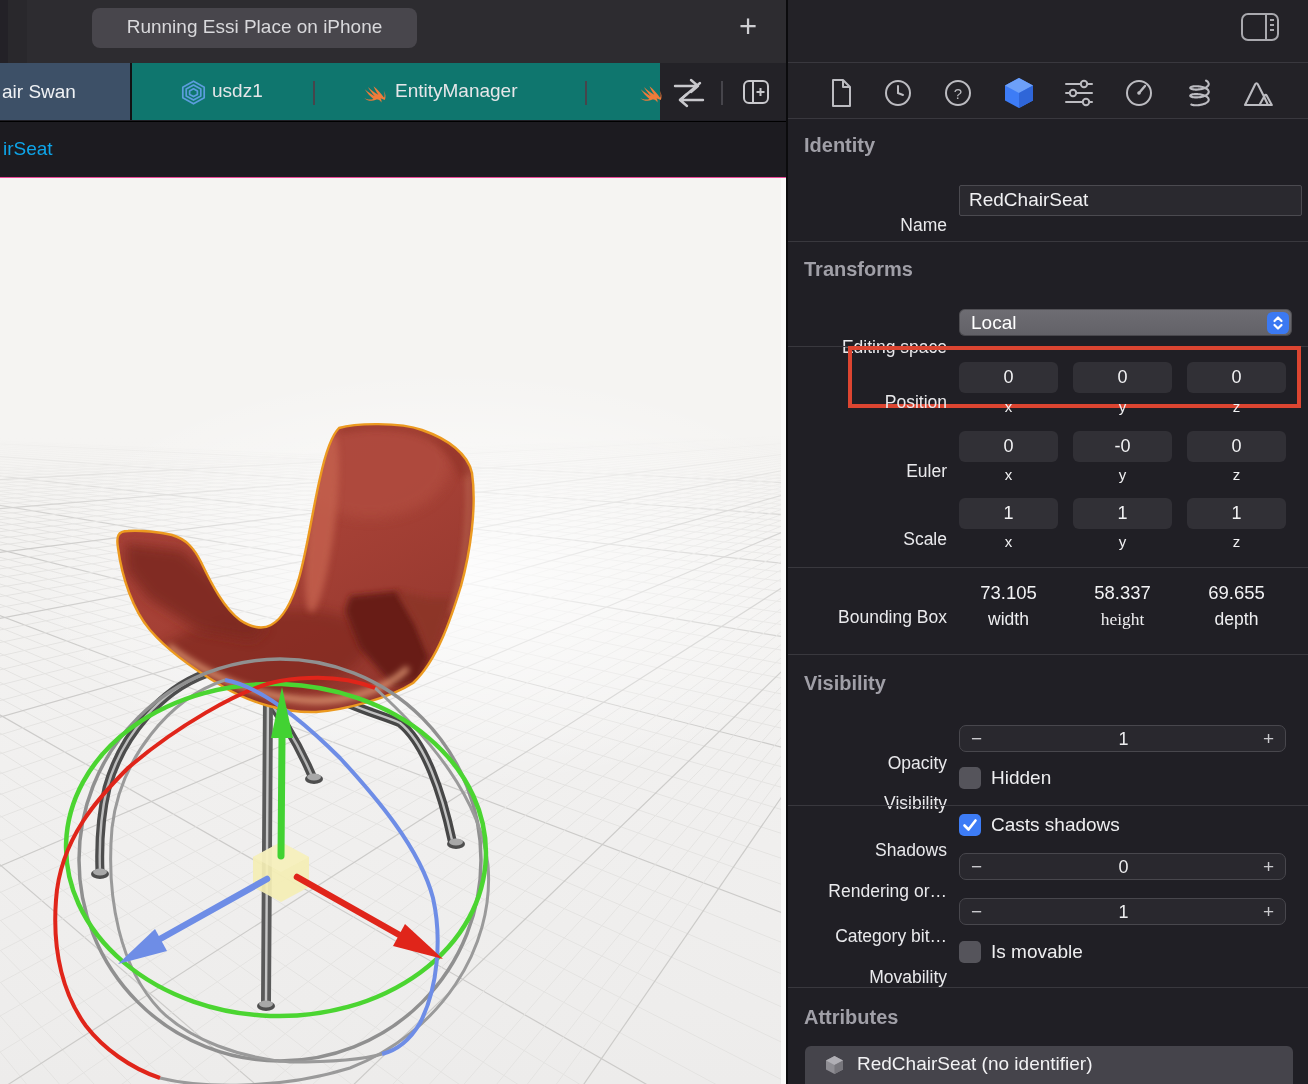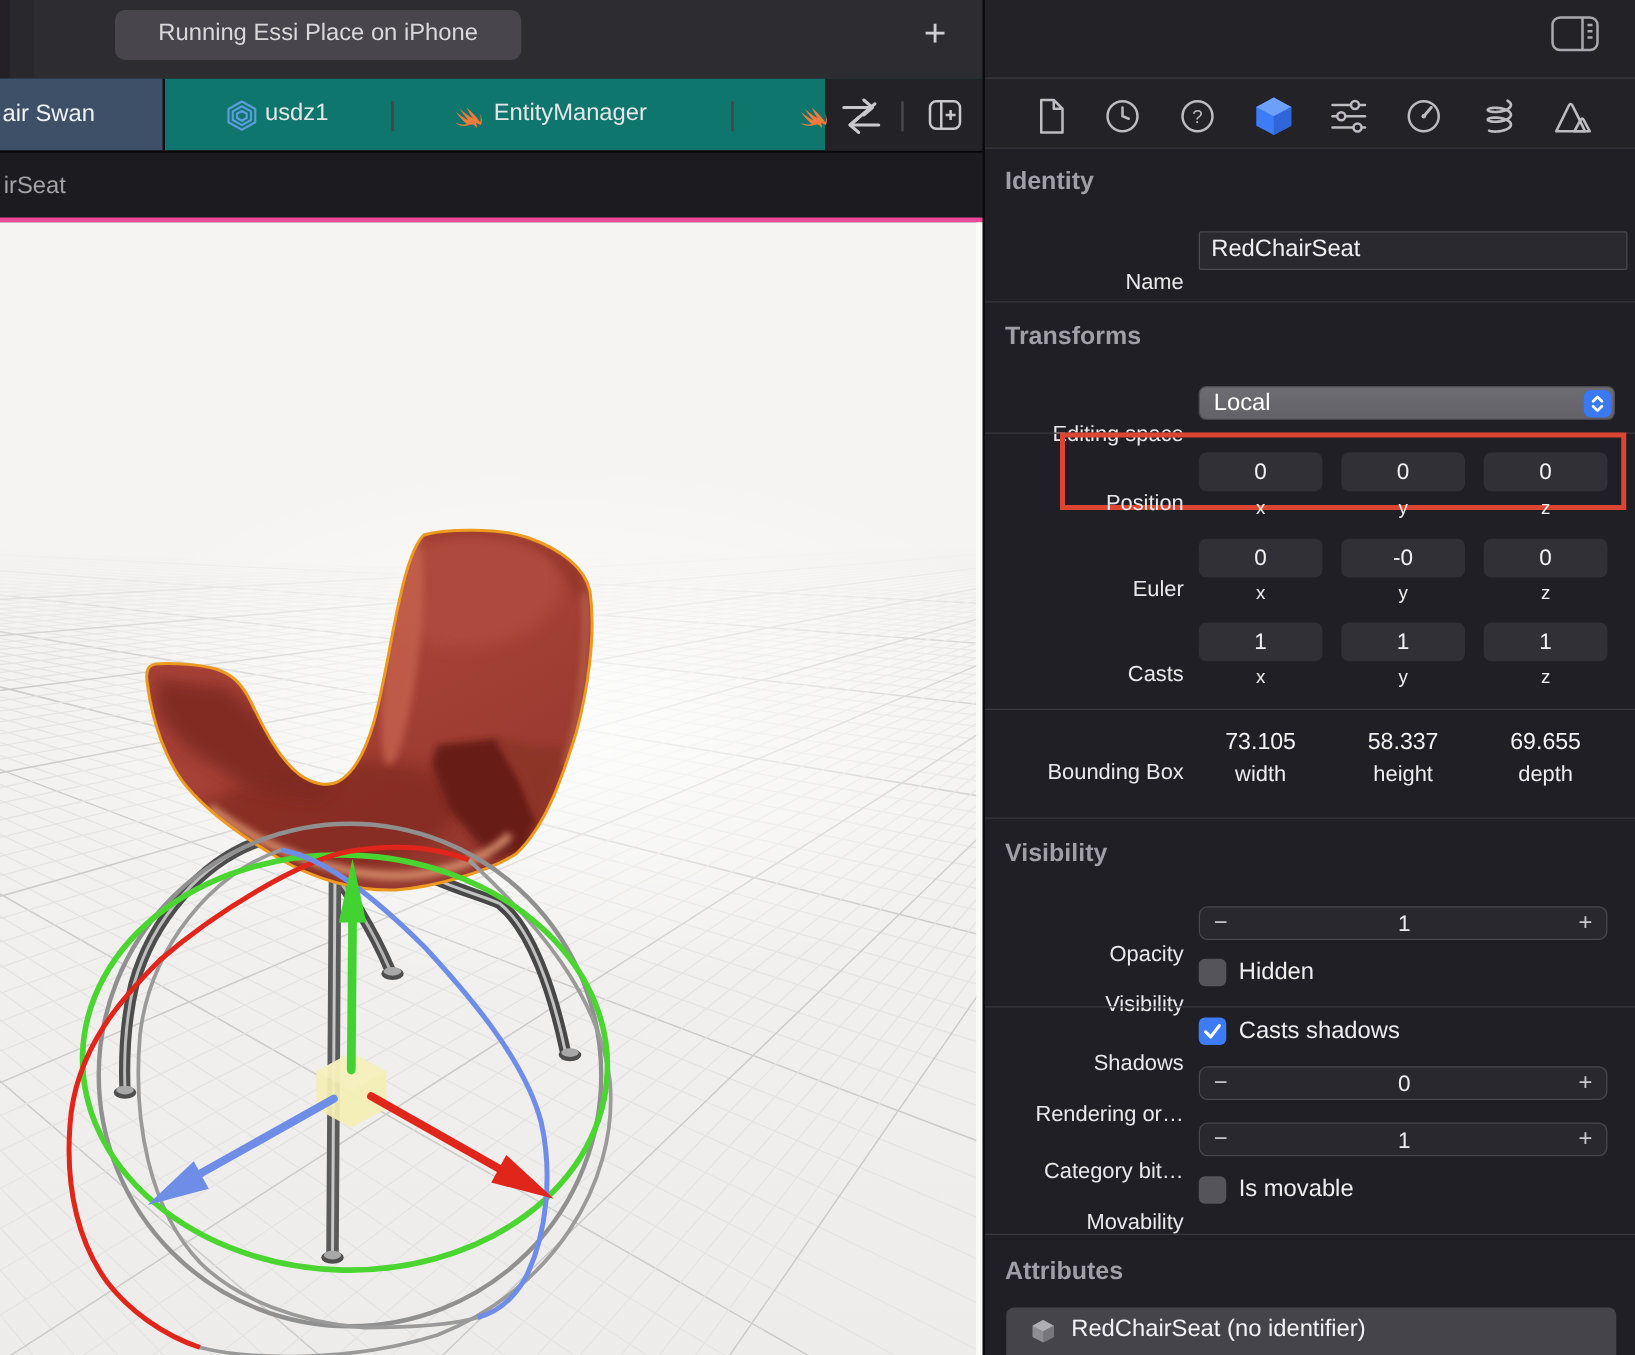--- a/index.html
+++ b/index.html
@@ -14,21 +14,21 @@
   font-size:31px; font-weight:300; line-height:38px; text-align:center; }
 #rtoolbar { position:absolute; left:787px; top:0; width:521px; height:63px; background:#232127; }
 
 #tabbar { position:absolute; left:0; top:63px; width:787px; height:57px; background:#0f766e; }
 #tab-active { position:absolute; left:0; top:0; width:130px; height:57px; background:#3d5067;
   color:#f0f2f5; font-size:19px; line-height:57px; padding-left:2px; }
 .tabtxt { color:#e6e6e9; font-size:19px; }
 .tsep { position:absolute; top:18px; width:2px; height:24px; background:#46454b; }
 
 #crumb { position:absolute; left:0; top:121px; width:880px; height:57px; background:#1c1b20;
-  border-top:1px solid #000; border-bottom:4px solid #ec4899; color:#a3a3a3; font-size:19px; }
+  border-top:1px solid #000; border-bottom:1px solid #ec4899; color:#0ea5e9; font-size:19px; }
 #crumb span { position:absolute; left:3px; top:16px; }
 
 #viewport { position:absolute; left:0; top:178px; width:787px; height:906px; background:#f4f3f1; }
 #vstrip { position:absolute; left:781px; top:178px; width:6px; height:906px; background:#fafaf9; }
 #vdivider { position:absolute; left:786px; top:0; width:2px; height:1084px; background:#0b0b0d; }
 
 #panel { position:absolute; left:788px; top:0; width:520px; height:1084px; background:#201f25; color:#e9e9ec; }
 #panel .hdr { position:absolute; left:16px; font-size:20px; font-weight:bold; color:#a09fa7; }
 #panel .lbl { position:absolute; text-align:right; font-size:17.5px; color:#e9e9ec; width:200px;margin-top:25px; }
 .divider { position:absolute; left:0; width:520px; height:1px; background:#39383e; }
@@ -426,34 +426,34 @@
 <div class="axis" style="left:171px;top:398px;">x</div>
 <div class="axis" style="left:285px;top:398px;">y</div>
 <div class="axis" style="left:399px;top:398px;">z</div>
 <div class="lbl" style="left:-41px;top:436px;">Euler</div>
 <div class="field" style="left:171px;top:431px;">0</div>
 <div class="field" style="left:285px;top:431px;">-0</div>
 <div class="field" style="left:399px;top:431px;">0</div>
 <div class="axis" style="left:171px;top:466px;">x</div>
 <div class="axis" style="left:285px;top:466px;">y</div>
 <div class="axis" style="left:399px;top:466px;">z</div>
-<div class="lbl" style="left:-41px;top:504px;">Casts</div>
+<div class="lbl" style="left:-41px;top:504px;">Scale</div>
 <div class="field" style="left:171px;top:498px;">1</div>
 <div class="field" style="left:285px;top:498px;">1</div>
 <div class="field" style="left:399px;top:498px;">1</div>
 <div class="axis" style="left:171px;top:533px;">x</div>
 <div class="axis" style="left:285px;top:533px;">y</div>
 <div class="axis" style="left:399px;top:533px;">z</div>
 <div class="divider" style="top:567px;left:0px;width:520px;"></div>
 <div class="lbl" style="left:-41px;top:582px;">Bounding Box</div>
 <div class="bbval" style="left:171px;top:582px;">73.105</div>
 <div class="bbval" style="left:285px;top:582px;">58.337</div>
 <div class="bbval" style="left:399px;top:582px;">69.655</div>
 <div class="bblbl" style="left:171px;top:609px;">width</div>
-<div class="bblbl" style="left:285px;top:609px;">height</div>
+<div class="bblbl" style="left:285px;top:609px;font-family:Liberation Serif, serif;">height</div>
 <div class="bblbl" style="left:399px;top:609px;">depth</div>
 <div class="divider" style="top:654px;left:0px;width:520px;"></div>
 <div class="hdr" style="top:672px;">Visibility</div>
 <div class="lbl" style="left:-41px;top:728px;">Opacity</div>
 <div class="stepper" style="top:725px;">
         <span class="minus">−</span>
         <span class="val">1</span>
         <span class="plus">+</span>
       </div>
 <div class="lbl" style="left:-41px;top:768px;">Visibility</div>

